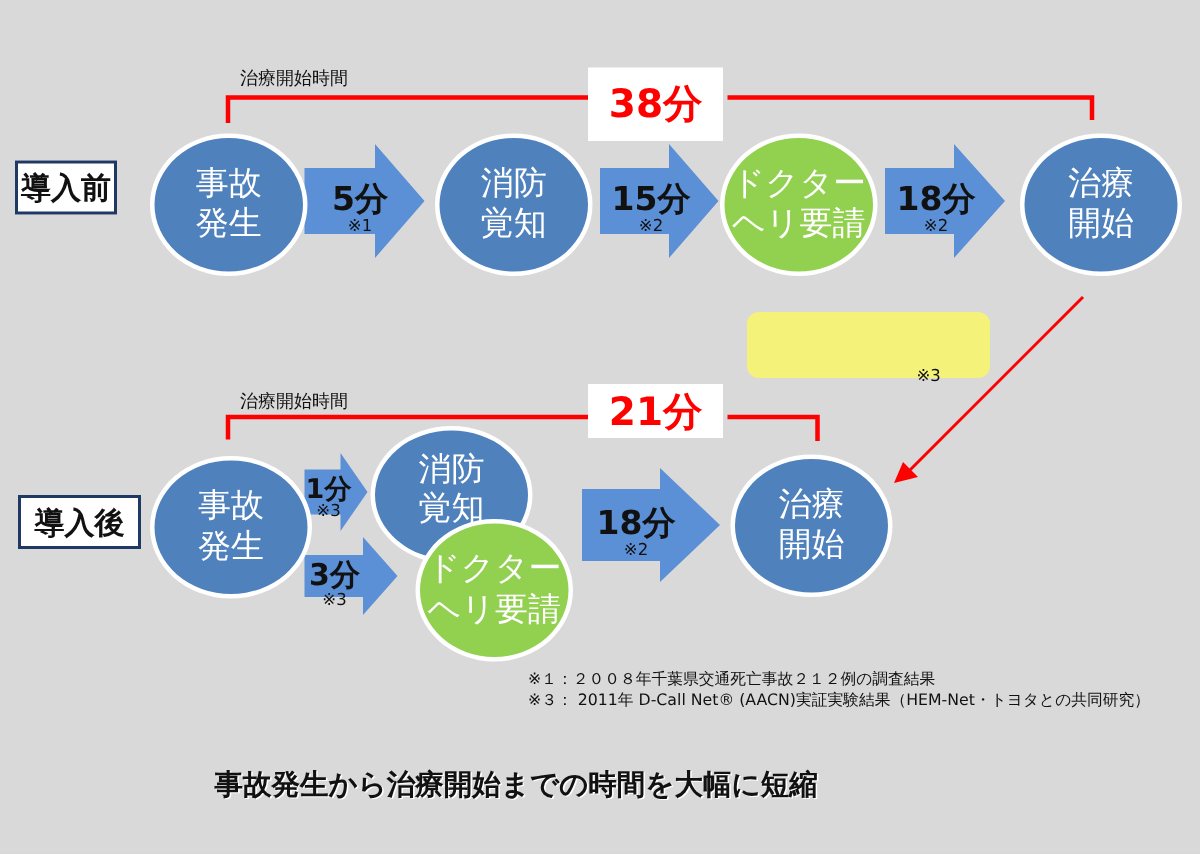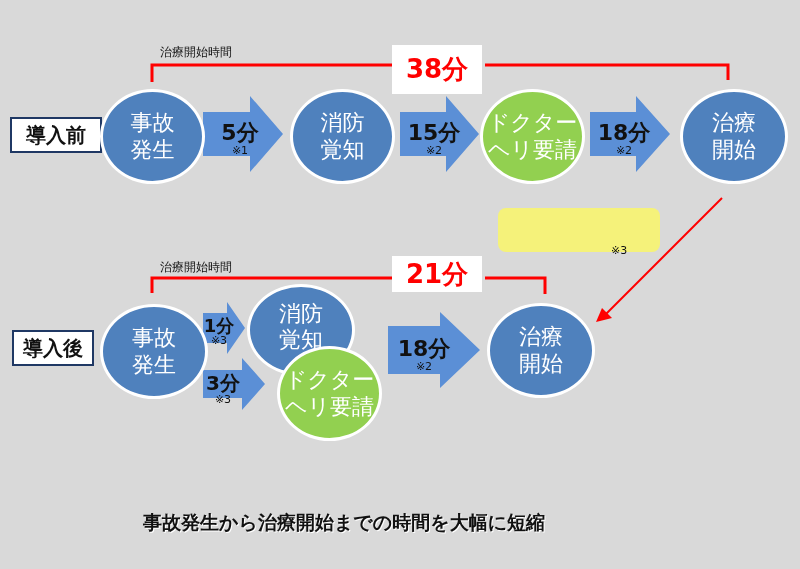--- a/index.html
+++ b/index.html
@@ -45,21 +45,21 @@
   <polygon points="203,313 227,313 227,302 245,328 227,354 227,343 203,343" fill="#5b8fd6"></polygon>
   <polygon points="203,370 242,370 242,358 265,384 242,410 242,398 203,398" fill="#5b8fd6"></polygon>
   <polygon points="388,326 440,326 440,312 480,350 440,388 440,374 388,374" fill="#5b8fd6"></polygon>
 </svg>
 
 <div class="abs caption" style="left:160px;top:44px">治療開始時間</div>
 <div class="abs total" style="left:392px;top:45px;width:90px;height:49px;font-size:26px">
     <span>38分</span>
   </div>
 
-<div class="abs label-box" style="left:10px;top:117px;width:92px;height:36px">導入前</div>
+<div class="abs label-box" style="left:10px;top:107px;width:68px;height:36px">導入前</div>
 <div class="abs circle blue" style="left:100px;top:89px;width:105px;height:95px">
   <span>事故</span>
     <span>発生</span>
   </div>
 <div class="abs arrow-text" style="left:210px;top:118px;width:60px">
   <span class="big">5分</span><span class="small">※1</span></div>
 <div class="abs circle blue" style="left:290px;top:89px;width:105px;height:95px">
   <span>消防</span>
     <span>覚知</span>
   </div>
@@ -103,15 +103,17 @@
     <span>ヘリ要請</span>
   </div>
 <div class="abs arrow-text" style="left:392px;top:334px;width:64px">
   <span class="big">18分</span><span class="small">※2</span></div>
 <div class="abs circle blue" style="left:487px;top:303px;width:108px;height:95px">
   <span>治療</span>
     <span>開始</span>
   </div>
 
 <div class="abs notes" style="left:352px;top:446px">
+  <div>※１：２００８年千葉県交通死亡事故２１２例の調査結果</div>
+  <div>※３： 2011年 D-Call Net® (AACN)実証実験結果（HEM-Net・トヨタとの共同研究）</div>
 </div>
 
 <div class="abs headline" style="left:143px;top:510px">事故発生から治療開始までの時間を大幅に短縮</div>
 
 </body></html>

